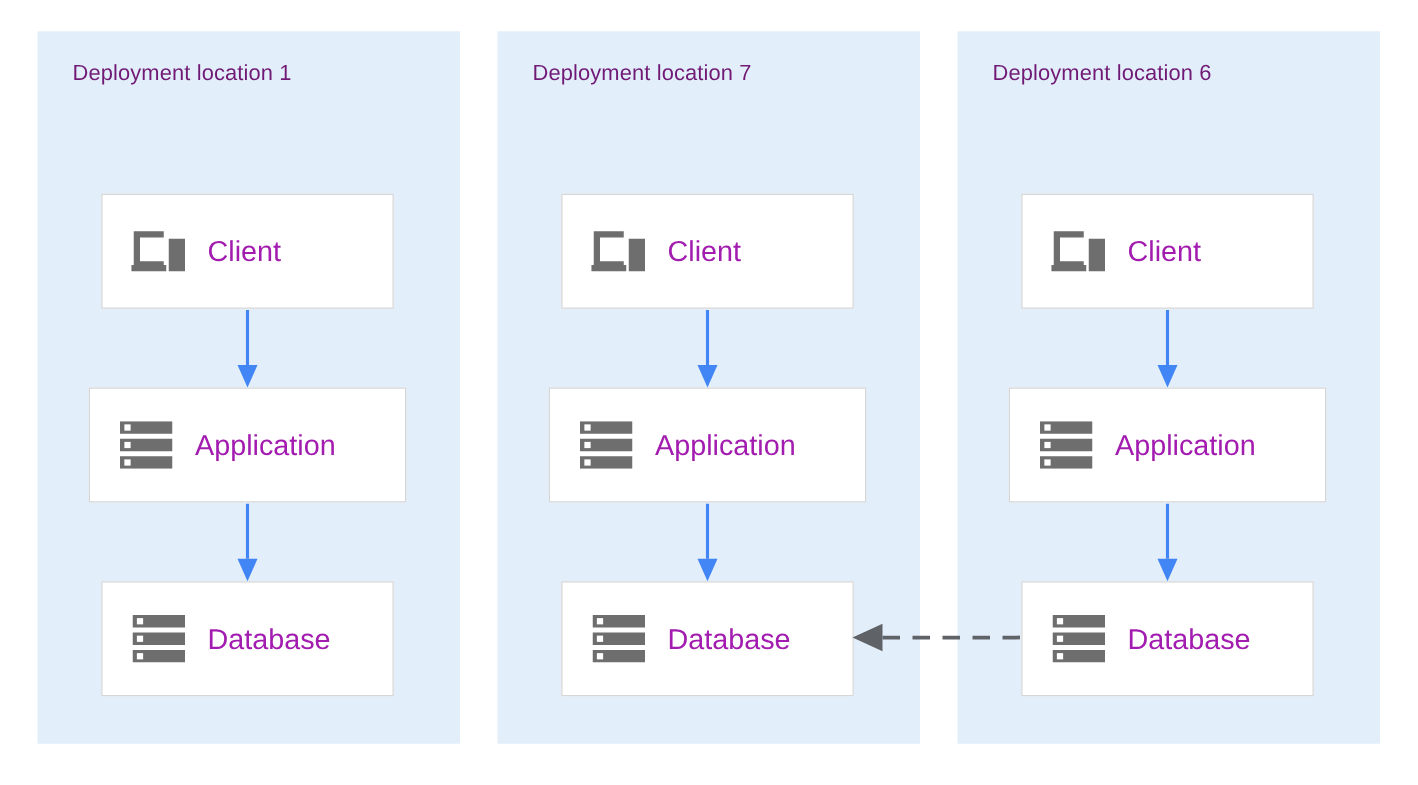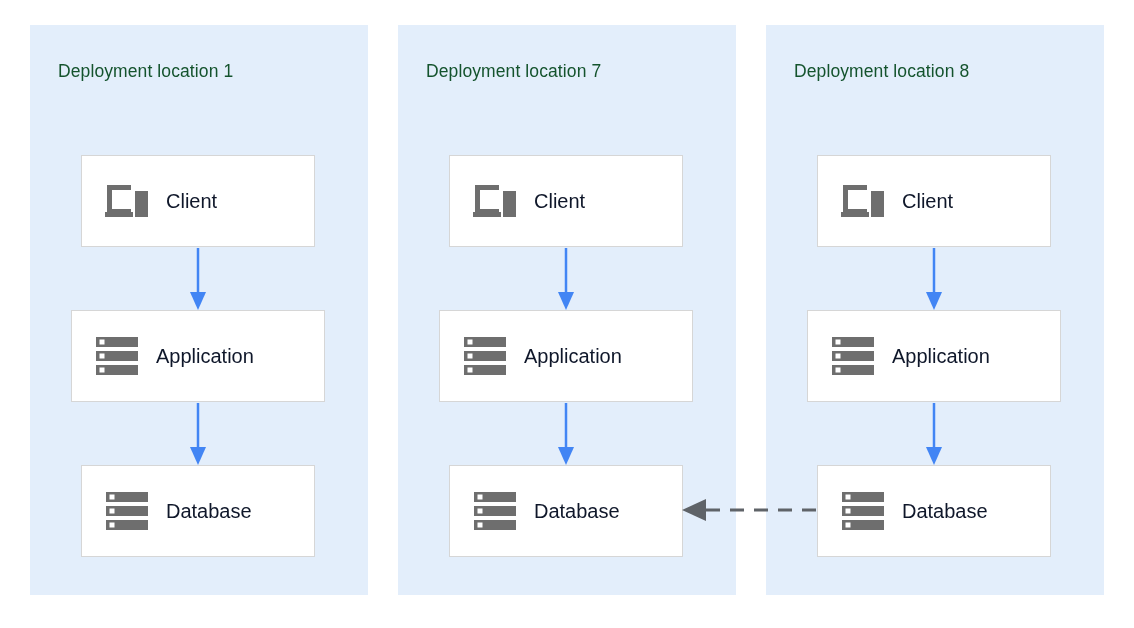--- a/index.html
+++ b/index.html
@@ -25,24 +25,23 @@
     top: 25px;
     height: 570px;
     background: #e3eefb;
     box-sizing: border-box;
   }
   .panel-title {
     position: absolute;
     top: 23px;
     left: 28px;
     font-size: 17.5px;
-    color: #14532d;
+    color: #701a75;
     letter-spacing: 0.1px;
     white-space: nowrap;
-    margin-top: 13px;
   }
 
   
   .node {
     position: absolute;
     height: 92px;
     background: #ffffff;
     border: 1px solid #d6d6d6;
     box-sizing: border-box;
     display: flex;
@@ -52,22 +51,22 @@
     flex: 0 0 auto;
     width: 46px;
     height: 46px;
     margin-left: 22px;
     display: flex;
     align-items: center;
     justify-content: center;
   }
   .node-label {
     margin-left: 16px;
-    font-size: 20px;
-    color: #0f172a;
+    font-size: 23px;
+    color: #a21caf;
     white-space: nowrap;
   }
 
   
   #edges {
     position: absolute;
     left: 0;
     top: 0;
     width: 1134px;
     height: 628px;
@@ -81,21 +80,21 @@
 
   <div class="panel" style="left:30px; width:338px;">
     <div class="panel-title">Deployment location 1</div>
   </div>
 
   <div class="panel" style="left:398px; width:338px;">
     <div class="panel-title">Deployment location 7</div>
   </div>
 
   <div class="panel" style="left:766px; width:338px;">
-    <div class="panel-title">Deployment location 8</div>
+    <div class="panel-title">Deployment location 6</div>
   </div>
 
   <div class="node" style="left:81px; top:155px; width:234px;">
     <span class="node-icon">
       <svg width="44" height="36" viewBox="0 0 44 36" aria-hidden="true">
         <path fill="#6e6e6e" d="M2 2 h24 v5 H7 v19 h19 v5 H2 Z"></path>
         <rect fill="#6e6e6e" x="0" y="29" width="28" height="5"></rect>
         <path fill="#6e6e6e" d="M30 8 h13 v26 h-13 Z M34 13 h5 v16 h-5 Z"></path>
       </svg>
     </span>

